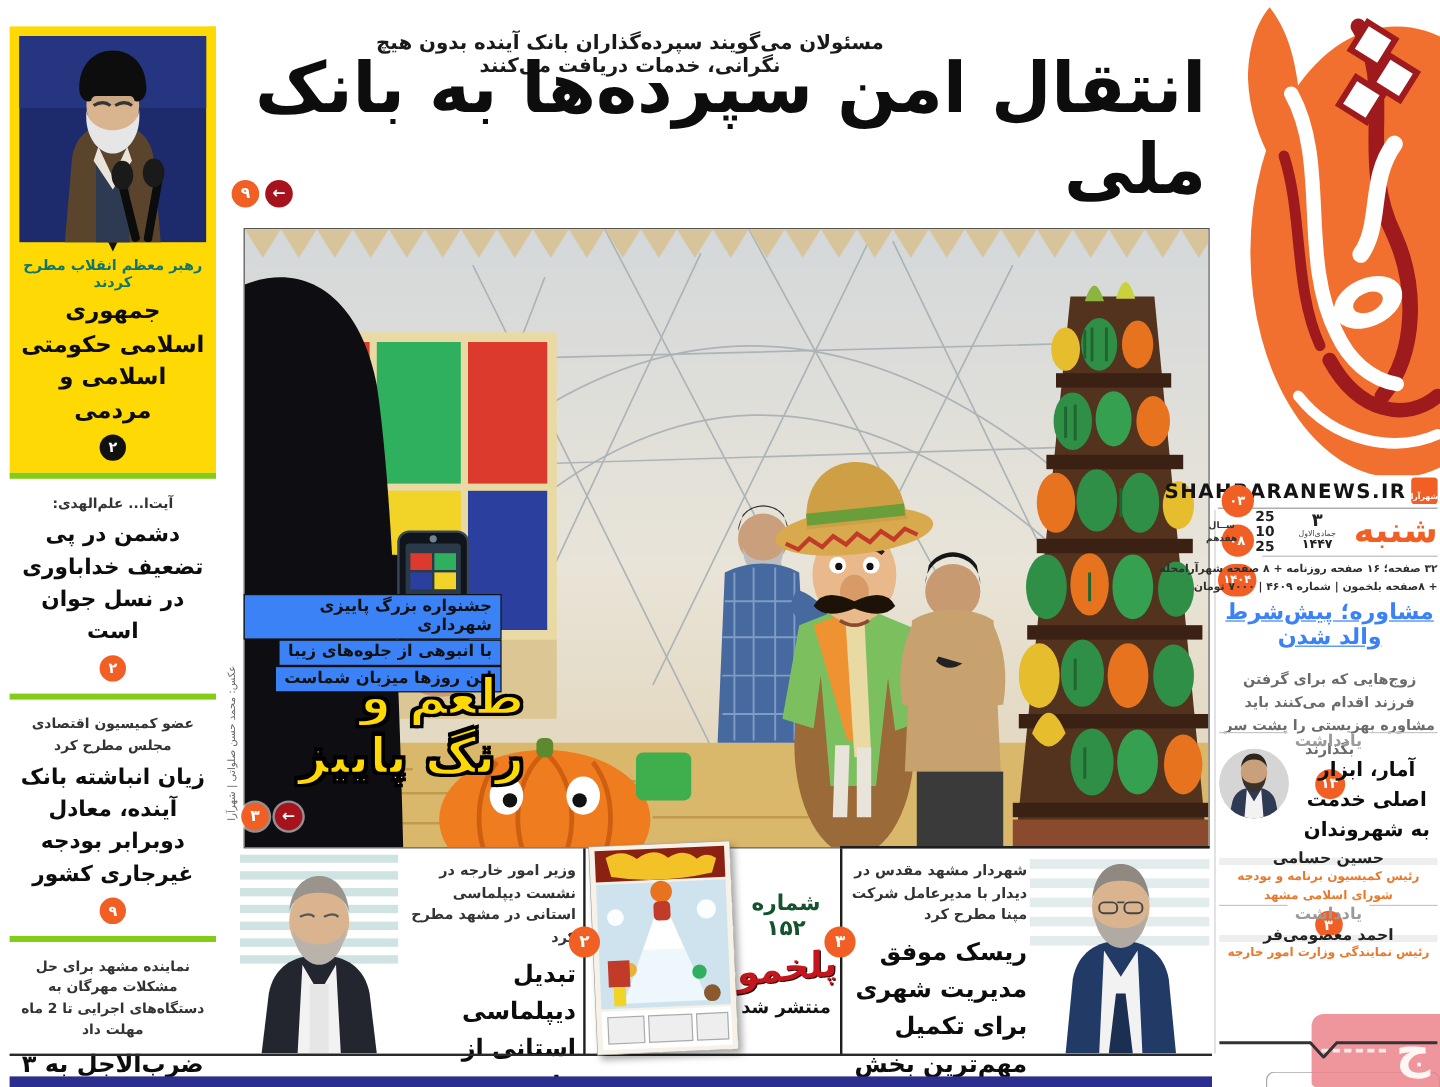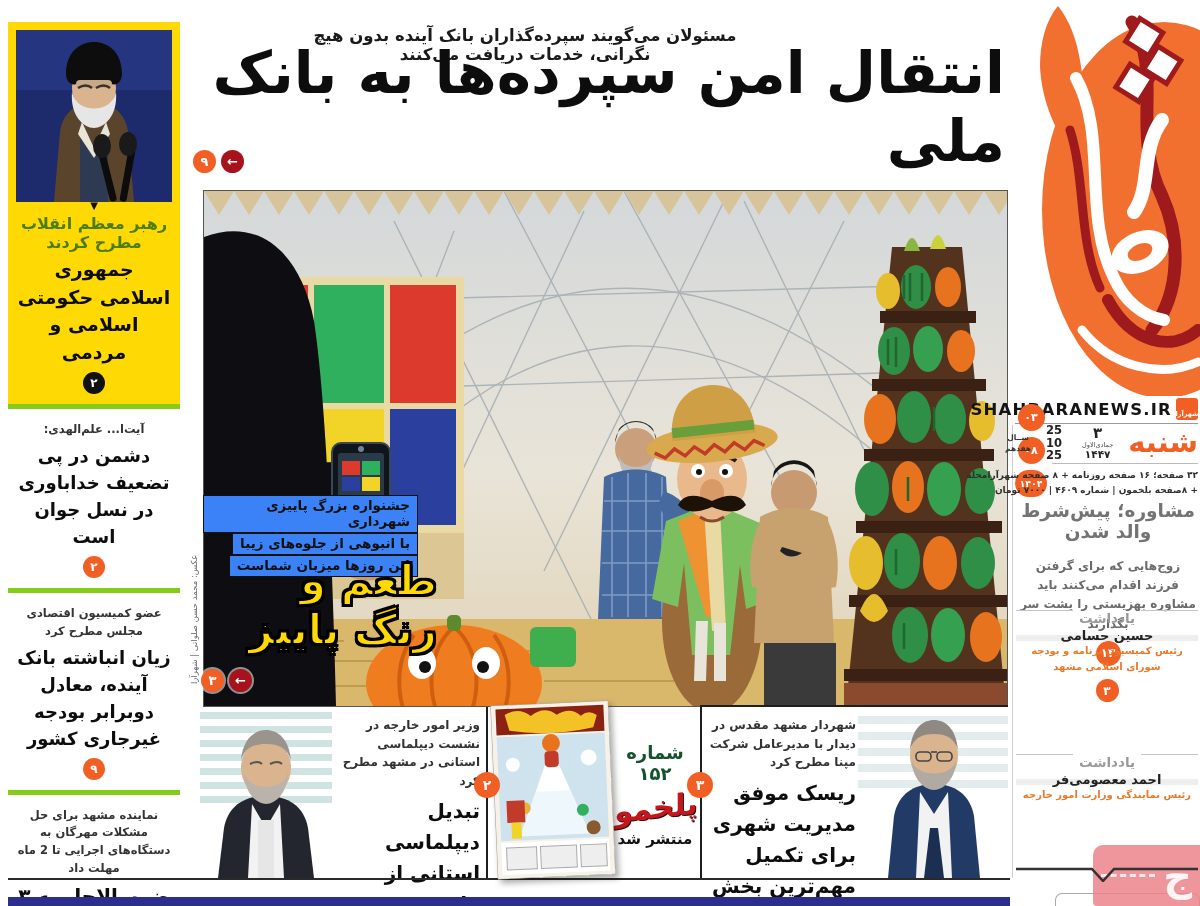--- a/index.html
+++ b/index.html
@@ -25,21 +25,21 @@
     display:flex; align-items:center; justify-content:center;
     font-size:58px; font-weight:bold; color:#0d0d0d; letter-spacing:-1px; }
   #lead-pages { left:193px; top:150px; display:flex; gap:5px; direction:ltr; }
   #lead-pages .circ { width:23px; height:23px; font-size:13px; }
 
   
   #left-rail { left:8px; top:22px; width:172px; }
   #leader-box { background:#ffd903; padding:8px 8px 10px; text-align:center; }
   #leader-photo { width:156px; height:172px; display:block; }
   #leader-pointer { font-size:10px; color:#111; line-height:8px; }
-  #leader-kicker { font-size:16px; font-weight:bold; color:#4d7c0f; margin-top:4px; }
+  #leader-kicker { font-size:12px; font-weight:bold; color:#0f766e; margin-top:4px; }
   #leader-title { font-size:19px; font-weight:bold; color:#0d0d0d; line-height:1.45; margin-top:4px; }
   #leader-box .circ { width:22px; height:22px; font-size:12px; margin-top:6px; }
   #yellow-strip { left:174px; top:22px; width:5px; height:268px; background:#ffd903; }
 
   .rail-item { text-align:center; padding:12px 2px 10px; border-top:5px solid #84cc16; }
   .rail-item:first-of-type { border-top:none; margin-top:10px; }
   .rail-kicker { font-size:11.5px; font-weight:bold; color:#333; line-height:1.55; }
   .rail-title { font-size:18px; font-weight:bold; color:#0d0d0d; line-height:1.5; margin-top:3px; }
   .rail-item .circ { width:22px; height:22px; font-size:12px; margin-top:6px; }
 
@@ -111,21 +111,21 @@
   #hijri-day { font-size:15px; font-weight:bold; color:#222; }
   #hijri-month { font-size:6.5px; color:#444; }
   #hijri-year { font-size:10.5px; font-weight:bold; color:#222; }
   #greg-col { direction:ltr; font-size:11.5px; font-weight:bold; color:#222; line-height:1.1; }
   #year-col { font-size:7.5px; font-weight:bold; color:#333; line-height:1.5; }
 
   #issue-info { left:1052px; top:463px; width:146px; border-top:1px solid #bbb; padding-top:4px; }
   .info-line { font-size:9px; font-weight:bold; color:#2e2e2e; line-height:1.7; white-space:nowrap; }
 
   #consult { left:1018px; top:500px; width:180px; text-align:center; }
-  #consult-title { font-size:18.5px; font-weight:bold; color:#737373; }
+  #consult-title { font-size:18.5px; font-weight:bold; color:#3b82f6;text-decoration:underline; }
   #consult-body { font-size:12px; font-weight:bold; color:#6b6b6b; line-height:1.6; margin-top:15px; }
   #consult .circ { width:25px; height:25px; font-size:12px; margin-top:7px; }
 
   .note-head { position:absolute; left:1016px; width:182px; display:flex; align-items:flex-start; gap:6px; }
   .note-head .nh-line { flex:1; height:1px; background:#c5c5c5; }
   .note-head .nh-label { font-size:13.5px; color:#9a9a9a; font-weight:bold; }
   .note-card { position:absolute; left:1016px; width:182px; text-align:center; }
   .note-top { display:flex; align-items:flex-start; gap:6px; }
   .note-title { flex:1; font-size:16.5px; font-weight:bold; color:#0d0d0d; line-height:1.5; text-align:center; margin-top:6px; }
   .note-avatar { width:58px; height:58px; border-radius:50%; overflow:hidden; flex:0 0 auto; background:#d8d8d8; }
@@ -509,20 +509,33 @@
     <span class="circ orange">۱۳</span>
   </div>
 
   <div class="note-head" style="top:610px;">
     <span class="nh-line"></span>
     <span class="nh-label">یادداشت</span>
     <span class="nh-line"></span>
   </div>
 
   <div class="note-card" style="top:624px;">
+    <div class="note-top">
+      <div class="note-title">آمار، ابزار اصلی خدمت به شهروندان</div>
+      <span class="note-avatar">
+        <svg viewBox="0 0 58 58" width="58" height="58">
+          <rect width="58" height="58" fill="#d5d5d5"></rect>
+          <path d="M8,58 L11,44 C13,36 20,32 29,32 C38,32 45,36 47,44 L50,58 Z" fill="#2e3b52"></path>
+          <path d="M23,34 L29,44 L35,34 L37,58 L21,58 Z" fill="#f2f2f2"></path>
+          <ellipse cx="29" cy="20" rx="11" ry="13" fill="#caa07c"></ellipse>
+          <path d="M19,22 c0,9 5,14 10,14 c5,0 10,-5 10,-14 c-1,9 -19,9 -20,0 z" fill="#3a332c"></path>
+          <path d="M18,16 c1,-9 6,-12 11,-12 c5,0 10,3 11,12 c-2,-5 -6,-7 -11,-7 c-5,0 -9,2 -11,7 z" fill="#2c261f"></path>
+        </svg>
+      </span>
+    </div>
     <div class="note-author">حسین حسامی</div>
     <div class="note-role">رئیس کمیسیون برنامه و بودجه</div>
     <div class="note-role">شورای اسلامی مشهد</div>
     <span class="circ orange">۳</span>
   </div>
 
   <div class="note-head" style="top:754px;">
     <span class="nh-line"></span>
     <span class="nh-label">یادداشت</span>
     <span class="nh-line"></span>

